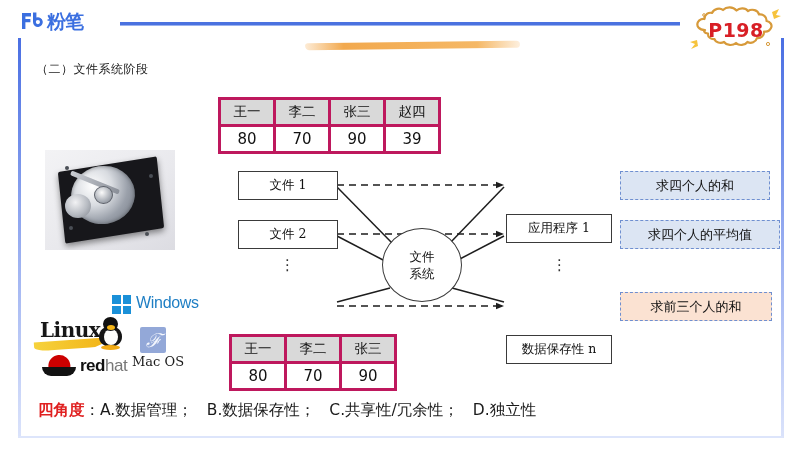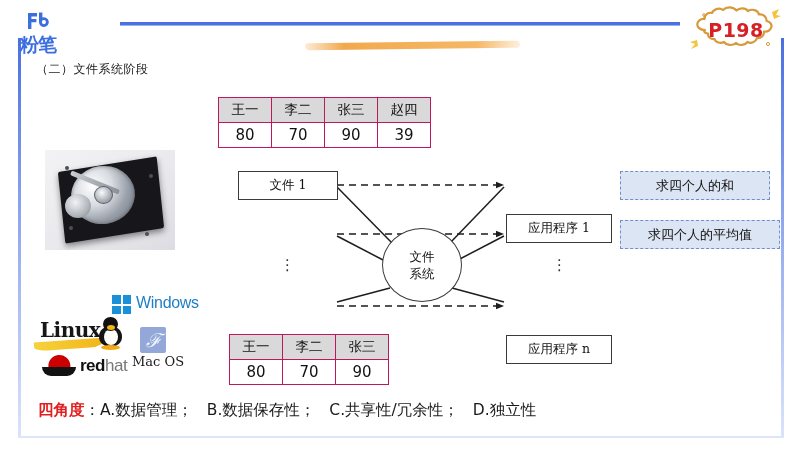--- a/index.html
+++ b/index.html
@@ -36,21 +36,20 @@
     background: #dde5fb;
   }
 
   
   .logo {
     position: absolute;
     left: 20px; top: 10px;
     display: flex;
     align-items: center;
     gap: 3px;
-    flex-direction: column;
   }
   .logo-mark {
     width: 24px; height: 22px;
     position: relative;
   }
   .logo-text {
     font-size: 19px;
     font-weight: bold;
     color: #3b6fe0;
     letter-spacing: -1px;
@@ -282,21 +281,21 @@
   .redhat-word b { color: #111; font-weight: bold; }
   .redhat-word span { color: #777; font-weight: normal; }
 
   
   table.grades {
     position: absolute;
     border-collapse: collapse;
     font-family: "DejaVu Sans", sans-serif;
   }
   table.grades td {
-    border: 1px solid #be185d;
+    border: 3px solid #be185d;
     text-align: center;
     font-size: 14px;
     color: #111;
     padding: 0;
   }
   table.grades tr.head td {
     background: #d9d9d9;
     height: 24px;
     font-size: 13.5px;
   }
@@ -530,32 +529,34 @@
         <path d="M107 76 L155 101"></path>
         <path d="M107 142 L160 128"></path>
 
         <path d="M219 84 L274 27"></path>
         <path d="M226 101 L274 76"></path>
         <path d="M222 128 L274 142"></path>
       </g>
     </svg>
 
     <div class="dbox left row1">文件 1</div>
+    <div class="dbox left row2">文件 2</div>
     <div class="vdots l">⋮</div>
 
     <div class="circle-fs">
       <span>文件</span>
       <span>系统</span>
     </div>
 
     <div class="dbox right row1">应用程序 1</div>
-    <div class="dbox right row3">应用程序 n</div>
+    <div class="dbox right row3">数据保存性 n</div>
     <div class="vdots r">⋮</div>
   </div>
 
   <div class="note blue" id="note1">求四个人的和</div>
   <div class="note blue" id="note2">求四个人的平均值</div>
+  <div class="note pink" id="note3">求前三个人的和</div>
 
   <div class="footer">
     <span class="red">四角度</span><span>：</span><span>A.数据管理；</span><span class="gap"></span><span>B.数据保存性；</span><span class="gap"></span><span>C.共享性/冗余性；</span><span class="gap"></span><span>D.独立性</span>
   </div>
 
 </div>
 
 </body></html>

